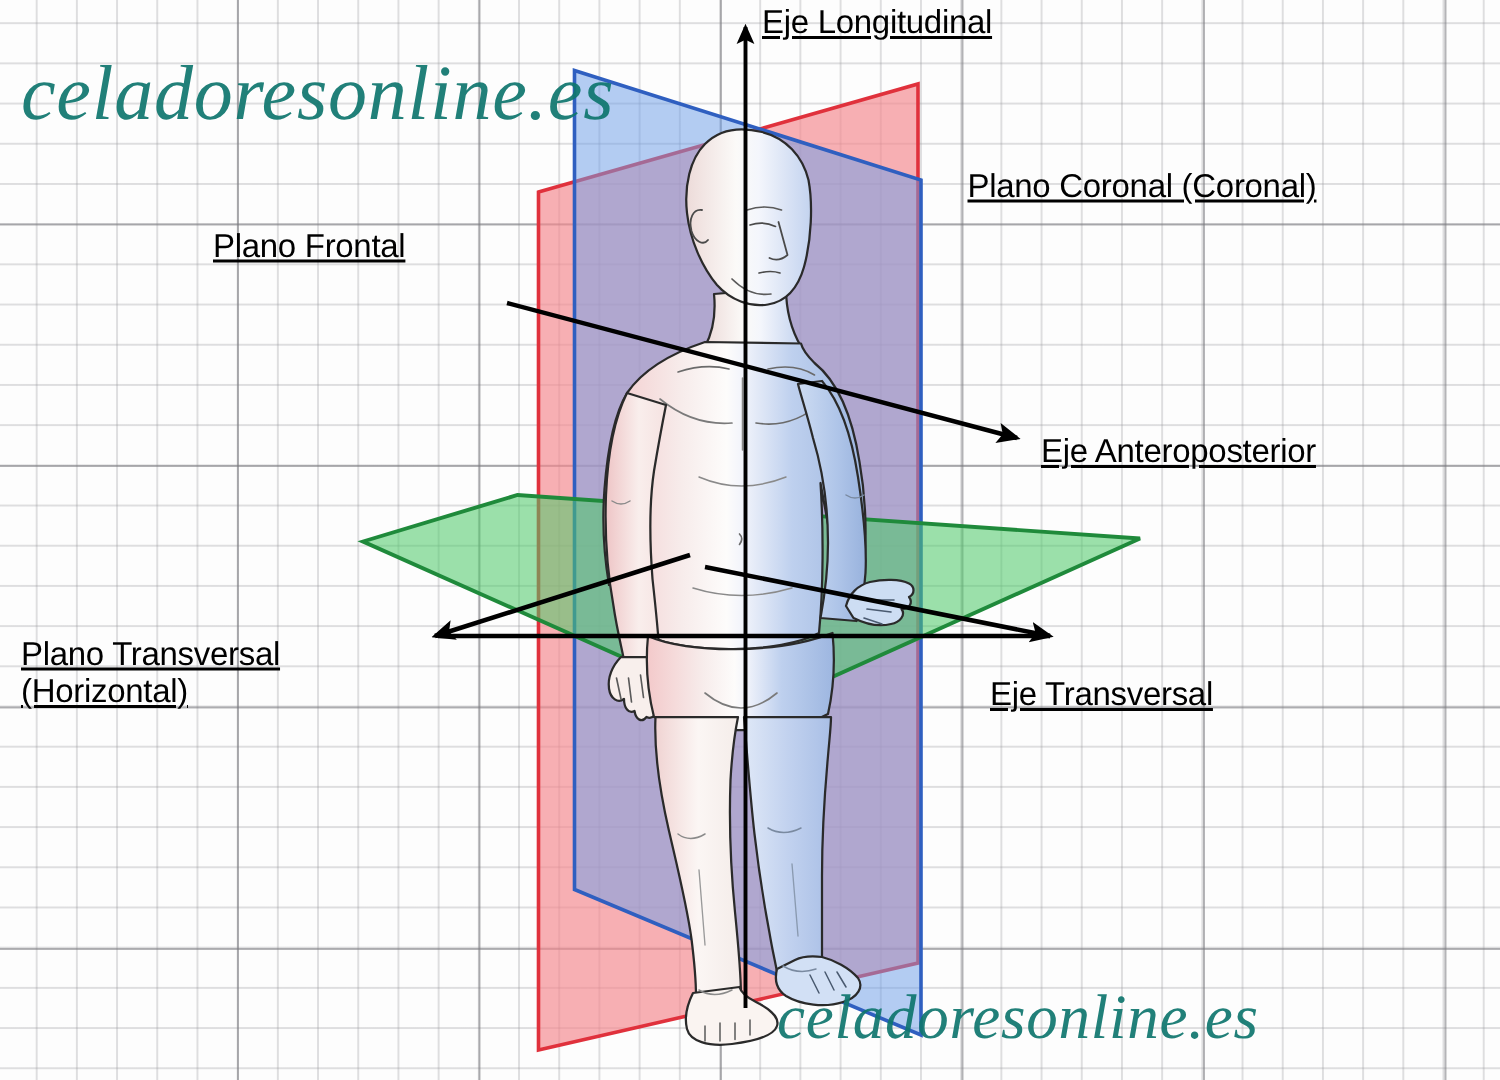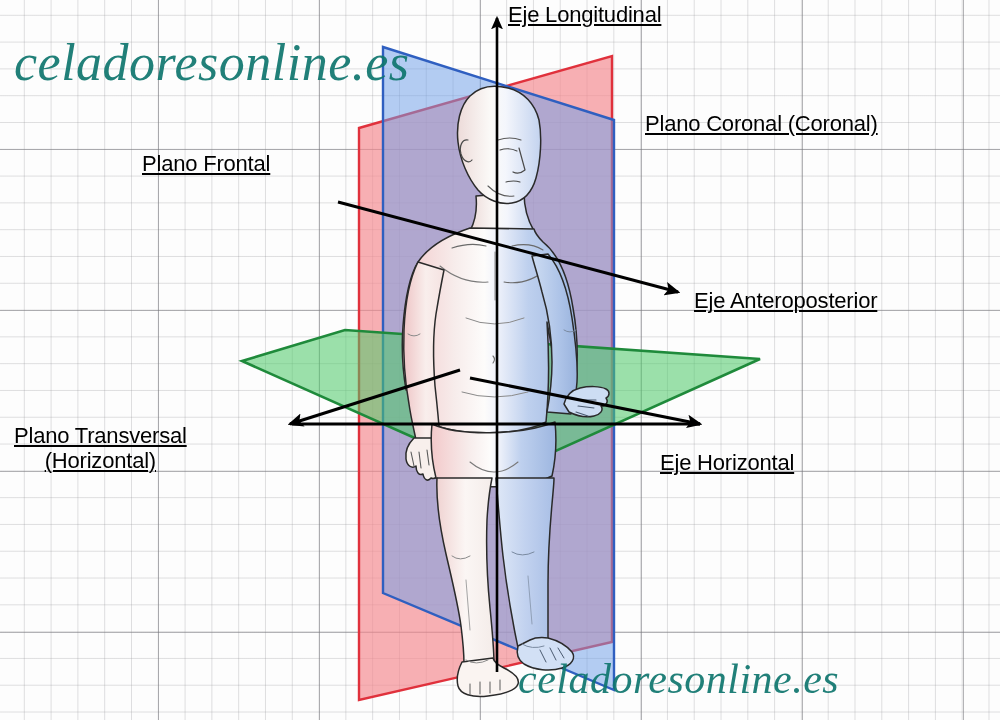--- a/index.html
+++ b/index.html
@@ -42,21 +42,21 @@
     white-space:nowrap;
     letter-spacing:-0.2px;
     text-decoration:underline;
   }
   #lbl-sagital{left:142px;top:152px;}
   #lbl-coronal{left:645px;top:112px;}
   #lbl-longitudinal{left:508px;top:3px;}
   #lbl-antero{left:694px;top:278px;margin-top:11px;}
   #lbl-transversal-eje{left:660px;top:451px;}
   #lbl-transversal-plano{left:14px;top:408px;text-align:center;margin-top:16px;}
-  #lbl-transversal-plano .l2{display:block;text-align:center;}
+  #lbl-transversal-plano .l2{display:block;text-align:left;}
 
   
   .wm{
     position:absolute;
     font-family:"Liberation Serif", serif;
     font-style:italic;
     color:#0f766e;
     opacity:0.92;
     white-space:nowrap;
     letter-spacing:0.5px;
@@ -267,21 +267,21 @@
   </svg>
 
   <div class="lbl" id="lbl-longitudinal">Eje Longitudinal</div>
 
   <div class="lbl" id="lbl-coronal">Plano Coronal (Coronal)</div>
 
   <div class="lbl" id="lbl-sagital">Plano Frontal</div>
 
   <div class="lbl" id="lbl-antero">Eje Anteroposterior</div>
 
-  <div class="lbl" id="lbl-transversal-eje">Eje Horizontal</div>
+  <div class="lbl" id="lbl-transversal-eje">Eje Transversal</div>
 
   <div class="lbl" id="lbl-transversal-plano">
     <span>Plano Transversal</span>
     <span class="l2">(Horizontal)</span>
   </div>
 
   <div class="wm" id="wm-top">celadoresonline.es</div>
 
   <div class="wm" id="wm-bottom">celadoresonline.es</div>
 

